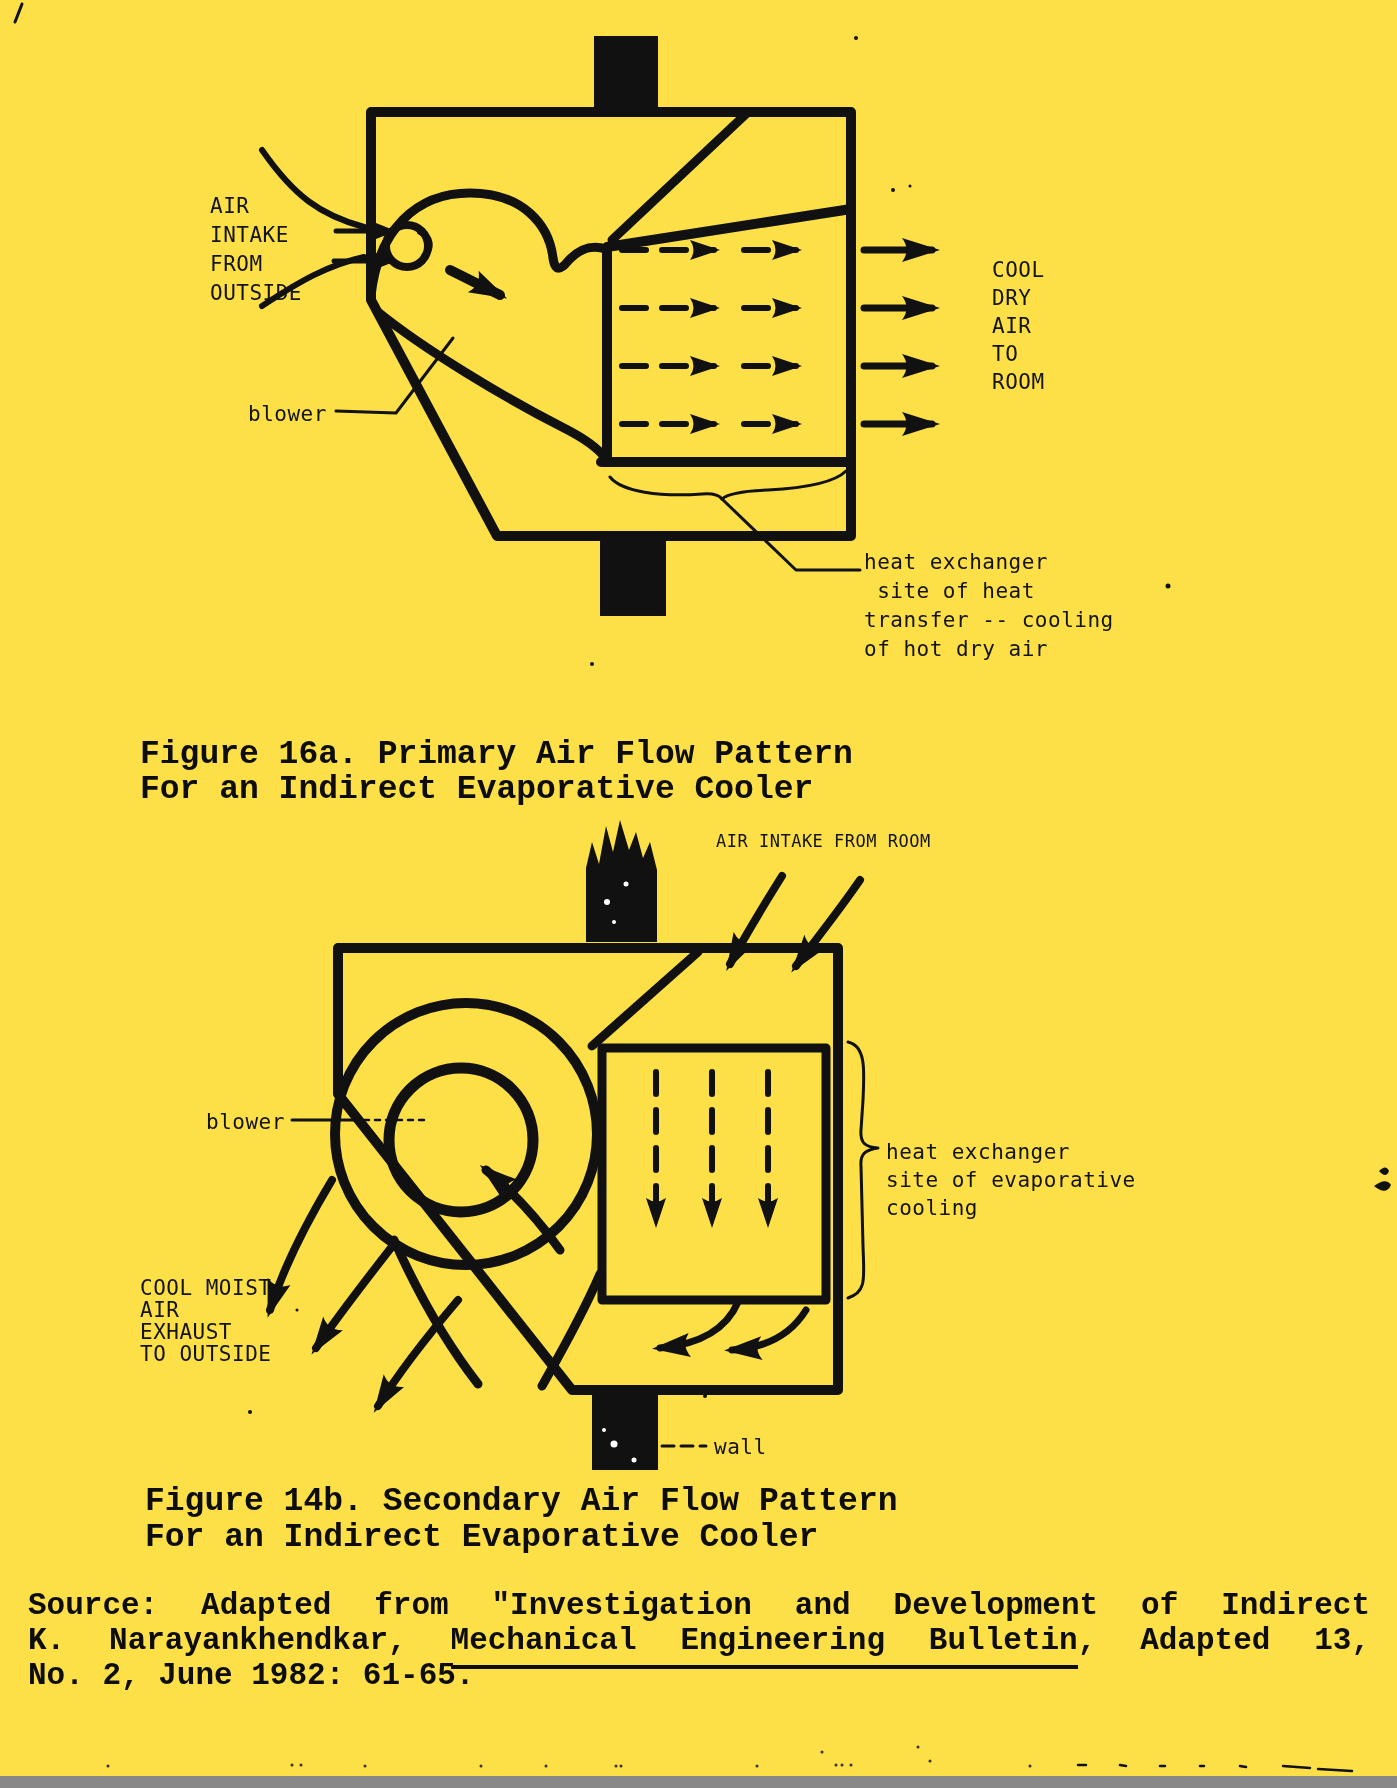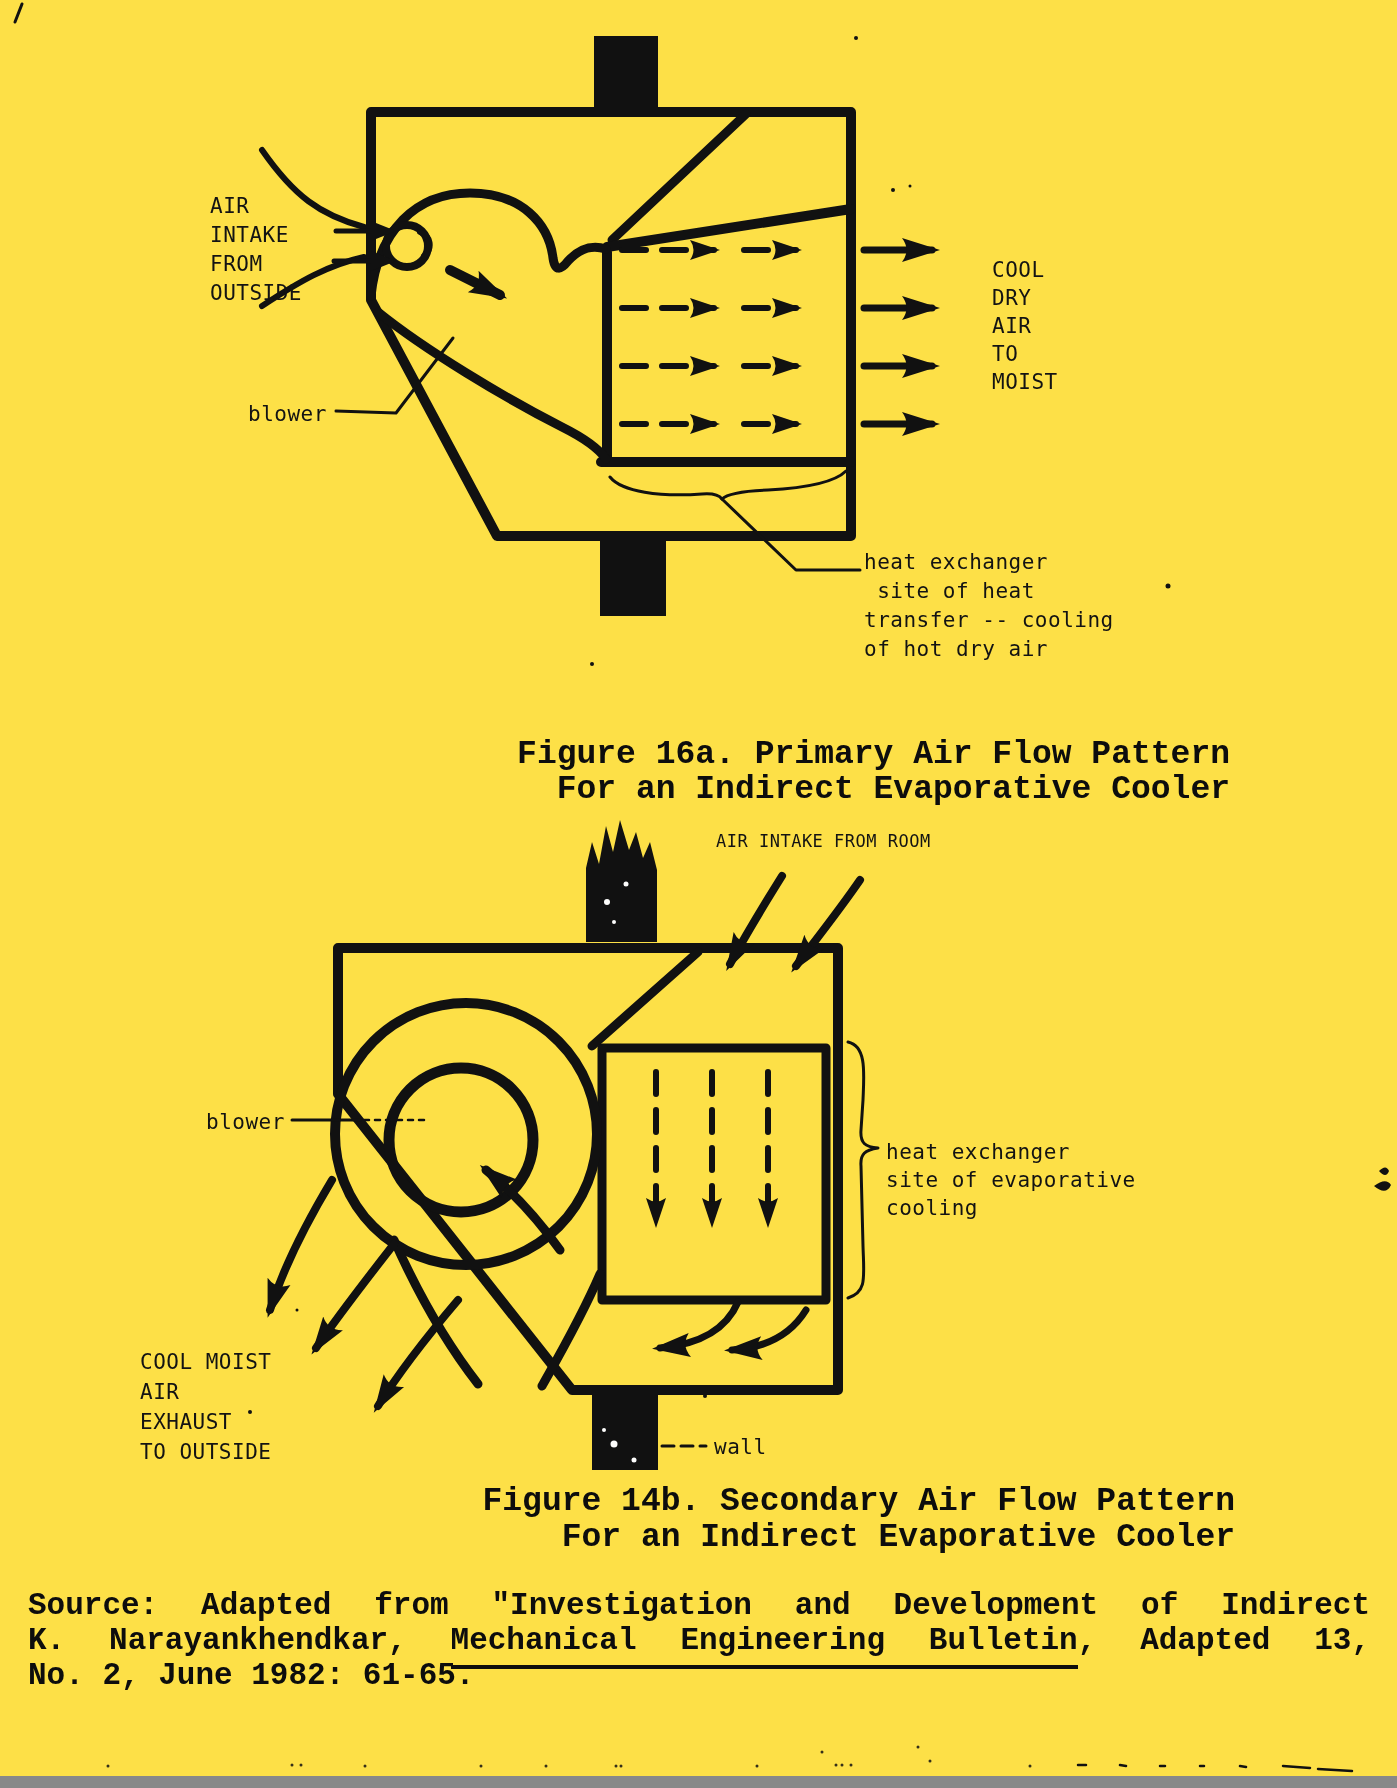--- a/index.html
+++ b/index.html
@@ -10,21 +10,21 @@
     background:#fde047; overflow:hidden;
     font-family:"DejaVu Sans Mono", monospace; color:#111;
   }
   #art { position:absolute; left:0; top:0; }
   .lbl {
     position:absolute; white-space:pre-line;
     font-family:"DejaVu Sans Mono", monospace;
     font-size:21px; line-height:28px; letter-spacing:0.5px; color:#131313;
   }
   .cap {
-    position:absolute; text-align:right; white-space:pre-line;
+    position:absolute; text-align:left; white-space:pre-line;
     font-family:"Liberation Mono", monospace; font-weight:700;
     font-size:33px; color:#0d0d0d;
   }
   .src {
     position:absolute; left:28px; width:1342px;
     font-family:"Liberation Mono", monospace; font-weight:700;
     font-size:31px; line-height:35px; color:#0d0d0d;
   }
   .src-line { width:100%; }
   .just { text-align:justify; text-align-last:justify; }
@@ -202,34 +202,34 @@
 
   <div class="lbl" style="left:210px; top:192px; line-height:29px">AIR
 INTAKE
 FROM
 OUTSIDE</div>
   <div class="lbl" style="left:248px; top:400px">blower</div>
   <div class="lbl" style="left:992px; top:256px; line-height:28px">COOL
 DRY
 AIR
 TO
-MOIST</div>
+ROOM</div>
   <div class="lbl" style="left:864px; top:548px; line-height:29px">heat exchanger
 &nbsp;site of heat
 transfer -- cooling
 of hot dry air</div>
   <div class="cap" style="left:140px; top:737px; width:1090px; line-height:35px">Figure 16a. Primary Air Flow Pattern
 For an Indirect Evaporative Cooler</div>
 
   <div class="lbl" style="left:716px; top:827px; font-size:17px">AIR INTAKE FROM ROOM</div>
   <div class="lbl" style="left:206px; top:1108px">blower</div>
   <div class="lbl" style="left:886px; top:1138px; line-height:28px">heat exchanger
 site of evaporative
 cooling</div>
-  <div class="lbl" style="left:140px; top:1347px; line-height:30px">COOL MOIST
+  <div class="lbl" style="left:140px; top:1277px; line-height:22px">COOL MOIST
 AIR
 EXHAUST
 TO OUTSIDE</div>
   <div class="lbl" style="left:714px; top:1433px">wall</div>
   <div class="cap" style="left:145px; top:1484px; width:1090px; line-height:36px">Figure 14b. Secondary Air Flow Pattern
 For an Indirect Evaporative Cooler</div>
 
   <div class="src" style="top:1588px">
     <div class="src-line just">Source: Adapted from "Investigation and Development of Indirect</div>
     <div class="src-line just"><span>K. Narayankhendkar, </span><span class="ul">Mechanical Engineering Bulletin</span><span>, Adapted 13,</span></div>

